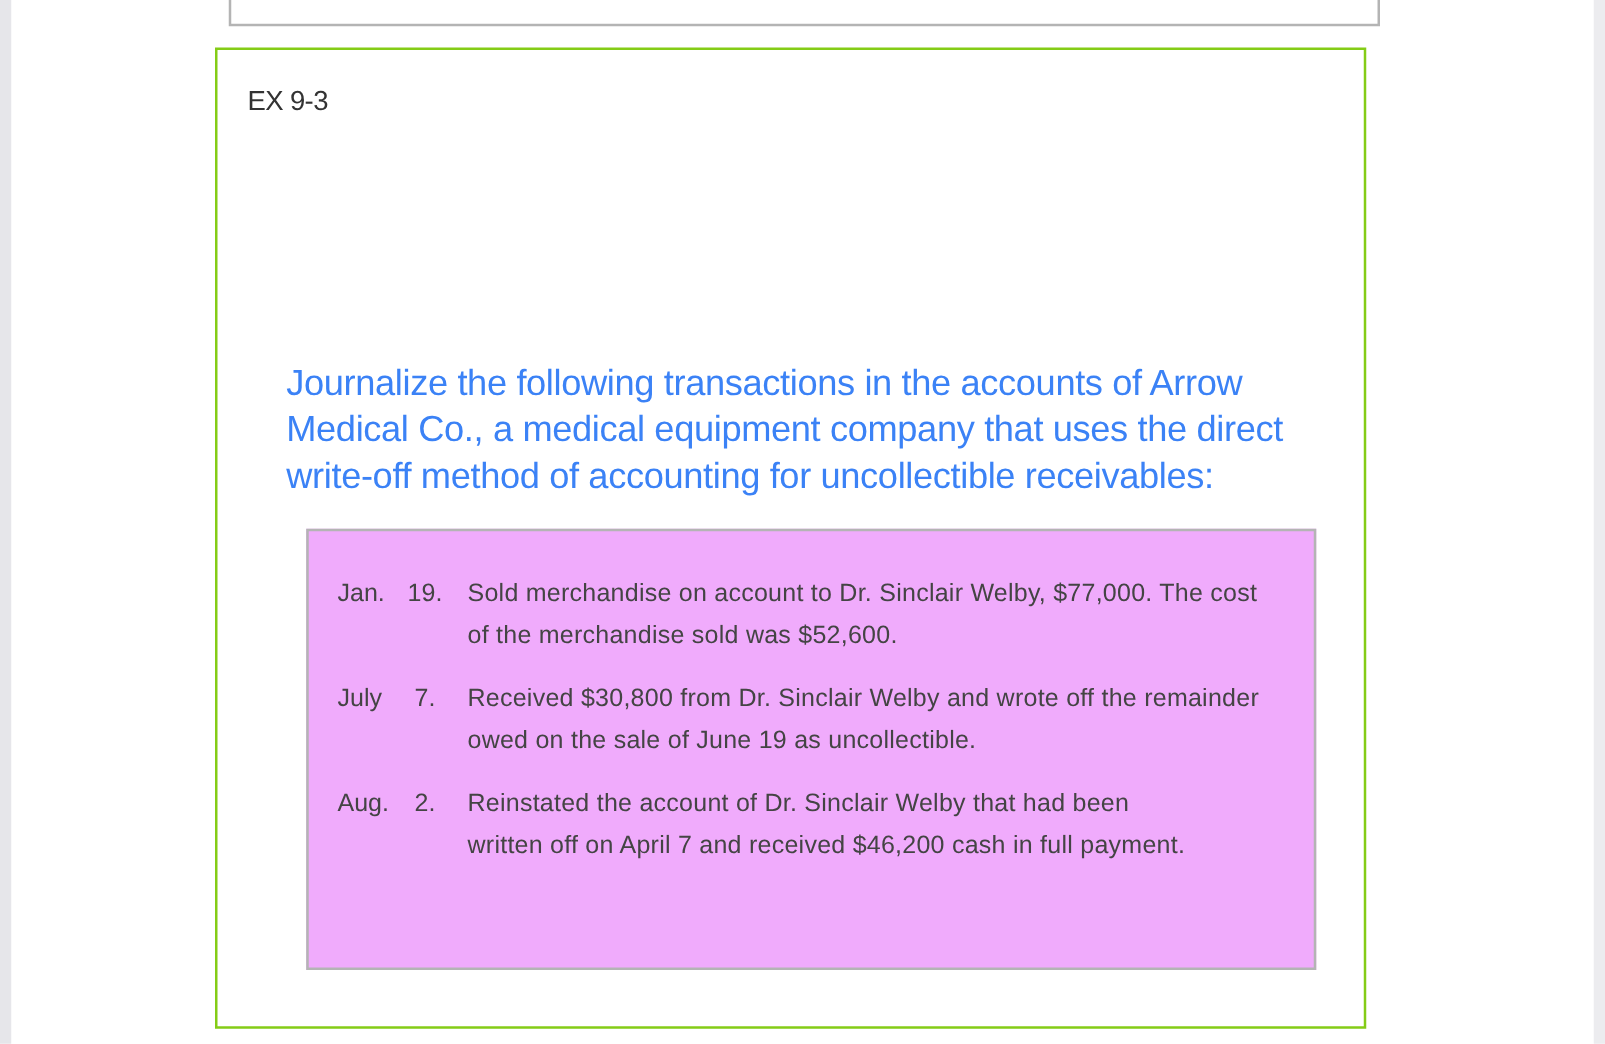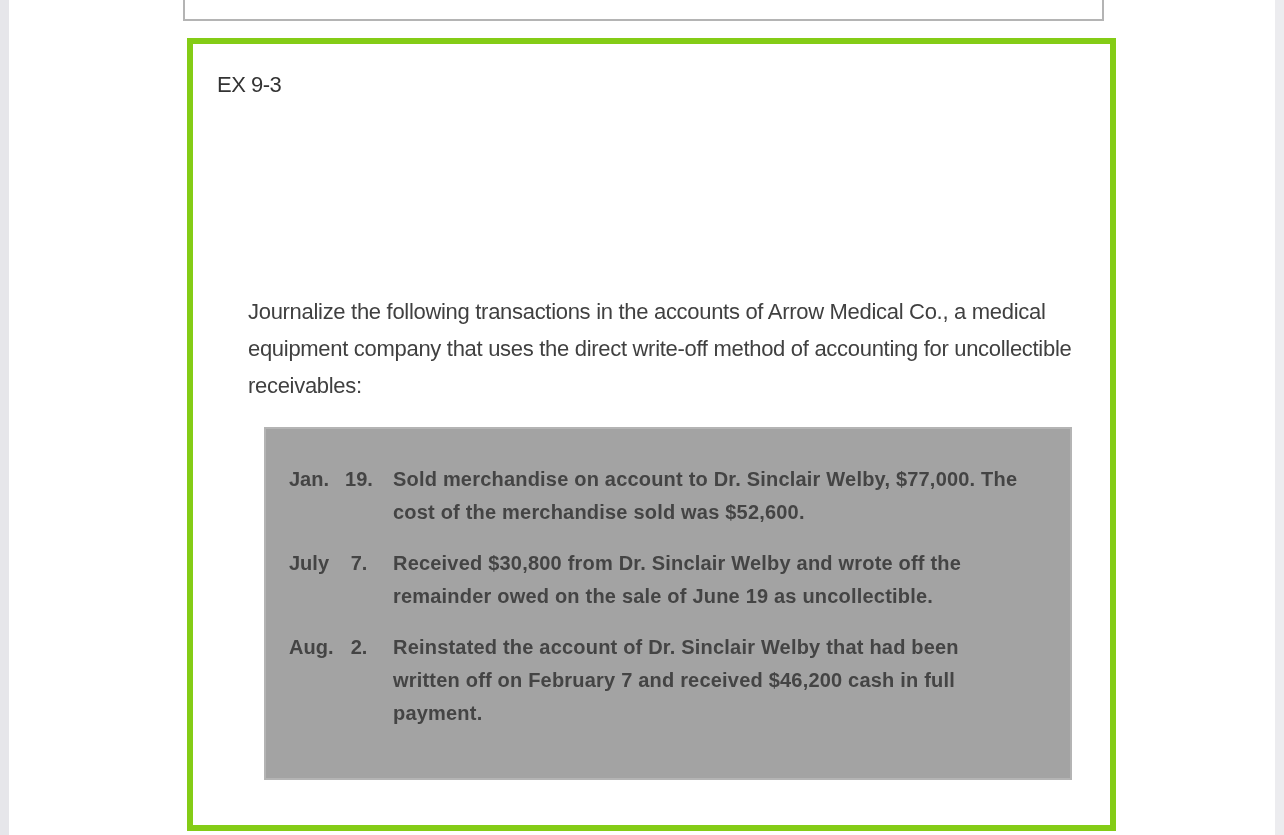--- a/index.html
+++ b/index.html
@@ -9,42 +9,42 @@
       font-family: "Liberation Sans", sans-serif;
       color: #333333;
     }
     .edge-left { position: absolute; left: 0; top: 0; width: 9px; height: 835px; background: #e6e6ea; }
     .edge-right { position: absolute; right: 0; top: 0; width: 9px; height: 835px; background: #ececef; }
     .prev-box {
       position: absolute; left: 183px; top: -10px; width: 917px; height: 27px;
       border: 2px solid #b4b4b4; background: #fff;
     }
     .card {
-      position: absolute; left: 187px; top: 38px; width: 917px; height: 781px;
-      border: 6px solid #84cc16; background: #fff;
+      position: absolute; left: 172px; top: 38px; width: 917px; height: 781px;
+      border: 2px solid #84cc16; background: #fff;
     }
     .ex-code {
       position: absolute; left: 24px; top: 28px;
       font-size: 22px; color: #333; letter-spacing: -0.5px;
     }
     .ex-title {
       position: absolute; left: 24px; top: 85px;
       font-size: 22px; font-weight: bold; color: #3a3a3a; letter-spacing: -0.2px;
     }
     .obj {
       position: absolute; left: 55px; top: 160px; width: 820px;
       font-size: 22px; line-height: 34px; color: #3a3a3a; letter-spacing: -0.3px;
     }
     .instr {
       position: absolute; left: 55px; top: 249px; width: 850px;
-      font-size: 22px; line-height: 37px; color: #404040; letter-spacing: -0.3px;
+      font-size: 29px; line-height: 37px; color: #3b82f6; letter-spacing: -0.3px;
     }
     .txn-box {
       position: absolute; left: 71px; top: 383px; width: 804px; height: 349px;
-      border: 2px solid #b4b4b4; background: #a3a3a3; font-weight: bold;
+      border: 2px solid #b4b4b4; background: #f0abfc;
     }
     .txn {
       position: absolute; left: 23px; width: 760px;
       font-size: 20px; line-height: 33px; color: #444;
     }
     .txn .month { position: absolute; left: 0; top: 0; width: 50px; }
     .txn .day { position: absolute; left: 50px; top: 0; width: 40px; text-align: center; }
     .txn .desc { position: absolute; left: 104px; top: 0; width: 640px; letter-spacing: 0.2px; }
   </style>
 </head>
@@ -66,16 +66,16 @@
       <span class="desc">Sold merchandise on account to Dr. Sinclair Welby, $77,000. The cost of the merchandise sold was $52,600.</span>
     </div>
     <div class="txn" style="top:118px;">
       <span class="month">July</span>
       <span class="day">7.</span>
       <span class="desc">Received $30,800 from Dr. Sinclair Welby and wrote off the remainder owed on the sale of June 19 as uncollectible.</span>
     </div>
     <div class="txn" style="top:202px;">
       <span class="month">Aug.</span>
       <span class="day">2.</span>
-      <span class="desc" style="width:590px;">Reinstated the account of Dr. Sinclair Welby that had been written off on February 7 and received $46,200 cash in full payment.</span>
+      <span class="desc" style="width:590px;">Reinstated the account of Dr. Sinclair Welby that had been written off on April 7 and received $46,200 cash in full payment.</span>
     </div>
   </div>
 </div>
 
 </body></html>

